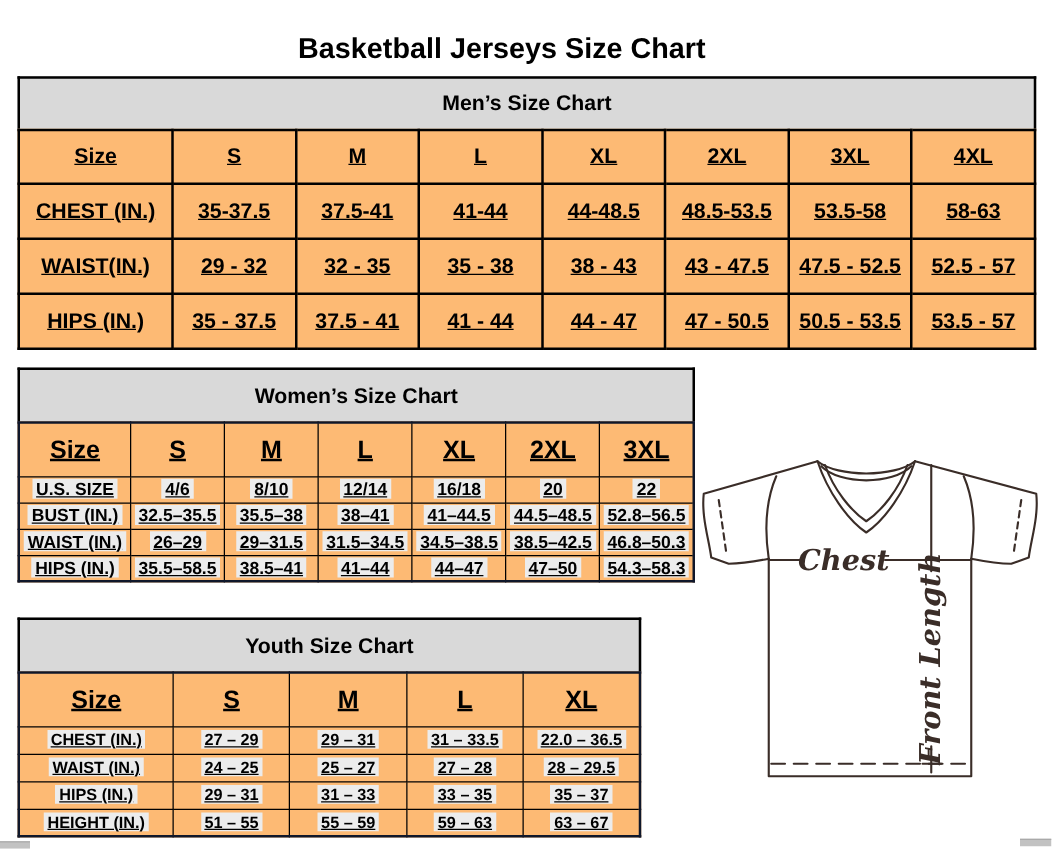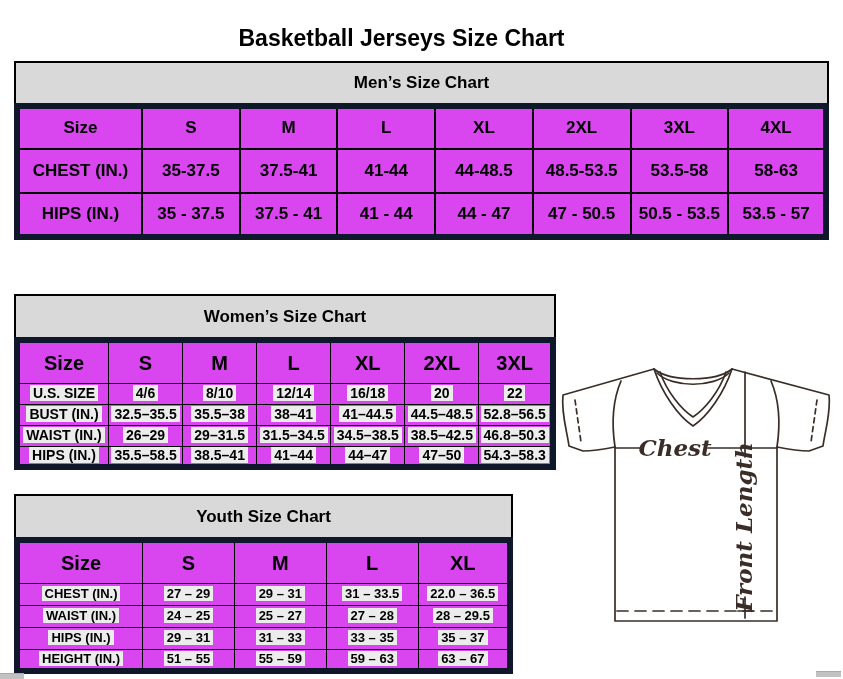--- a/index.html
+++ b/index.html
@@ -10,21 +10,21 @@
   .page-title{
     position:absolute;top:4px;left:0;width:803px;text-align:center;
     font-size:23px;font-weight:bold;margin-top:21px;
   }
   .tblwrap{position:absolute;}
   .band{
     background:#d9d9d9;border:2px solid #000;border-bottom:none;
     display:flex;align-items:center;justify-content:center;
     font-weight:bold;font-size:17px;
   }
-  table{border-collapse:collapse;table-layout:fixed;width:100%;background:#d946ef;border:6px solid #0f172a;}
+  table{border-collapse:collapse;table-layout:fixed;width:100%;background:#fdba74;border:2px solid #0f172a;text-decoration:underline;}
   th,td{text-align:center;vertical-align:middle;font-weight:bold;padding:0;line-height:1.1;}
   
   .mens{left:14px;top:61px;width:815px;}
   .mens .band{height:40px;}
   .mens th,.mens td{border:2px solid #000;font-size:17px;}
   .mens .hdr-row{height:43px;}
   .mens .data-row{height:44px;}
   .mens .col0{width:121px;}
   
   .womens{left:14px;top:294px;width:542px;}
@@ -77,20 +77,30 @@
           <th class="col0">CHEST (IN.)</th>
           <td>35-37.5</td>
           <td>37.5-41</td>
           <td>41-44</td>
           <td>44-48.5</td>
           <td>48.5-53.5</td>
           <td>53.5-58</td>
           <td>58-63</td>
         </tr>
         <tr class="data-row">
+          <th class="col0">WAIST(IN.)</th>
+          <td>29 - 32</td>
+          <td>32 - 35</td>
+          <td>35 - 38</td>
+          <td>38 - 43</td>
+          <td>43 - 47.5</td>
+          <td>47.5 - 52.5</td>
+          <td>52.5 - 57</td>
+        </tr>
+        <tr class="data-row">
           <th class="col0">HIPS (IN.)</th>
           <td>35 - 37.5</td>
           <td>37.5 - 41</td>
           <td>41 - 44</td>
           <td>44 - 47</td>
           <td>47 - 50.5</td>
           <td>50.5 - 53.5</td>
           <td>53.5 - 57</td>
         </tr>
       </tbody>

